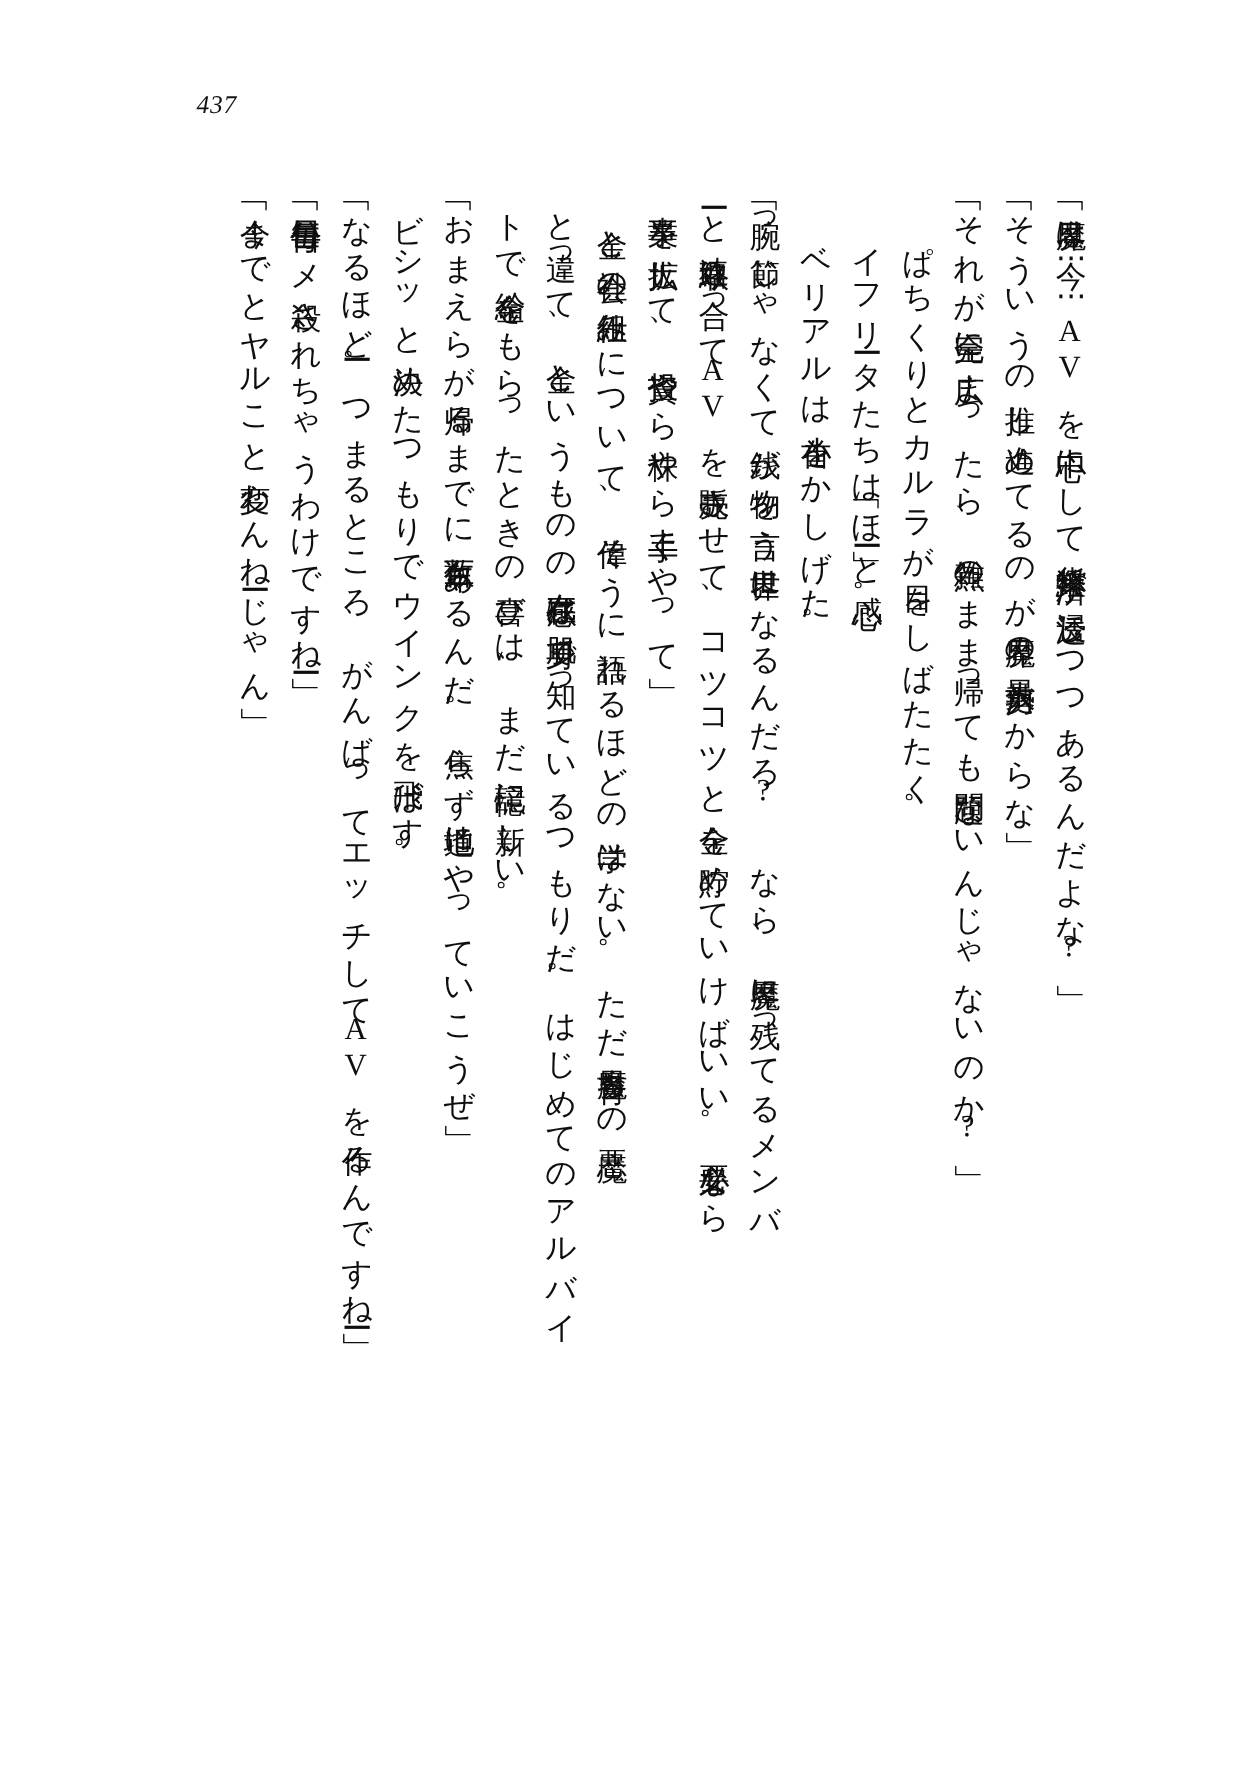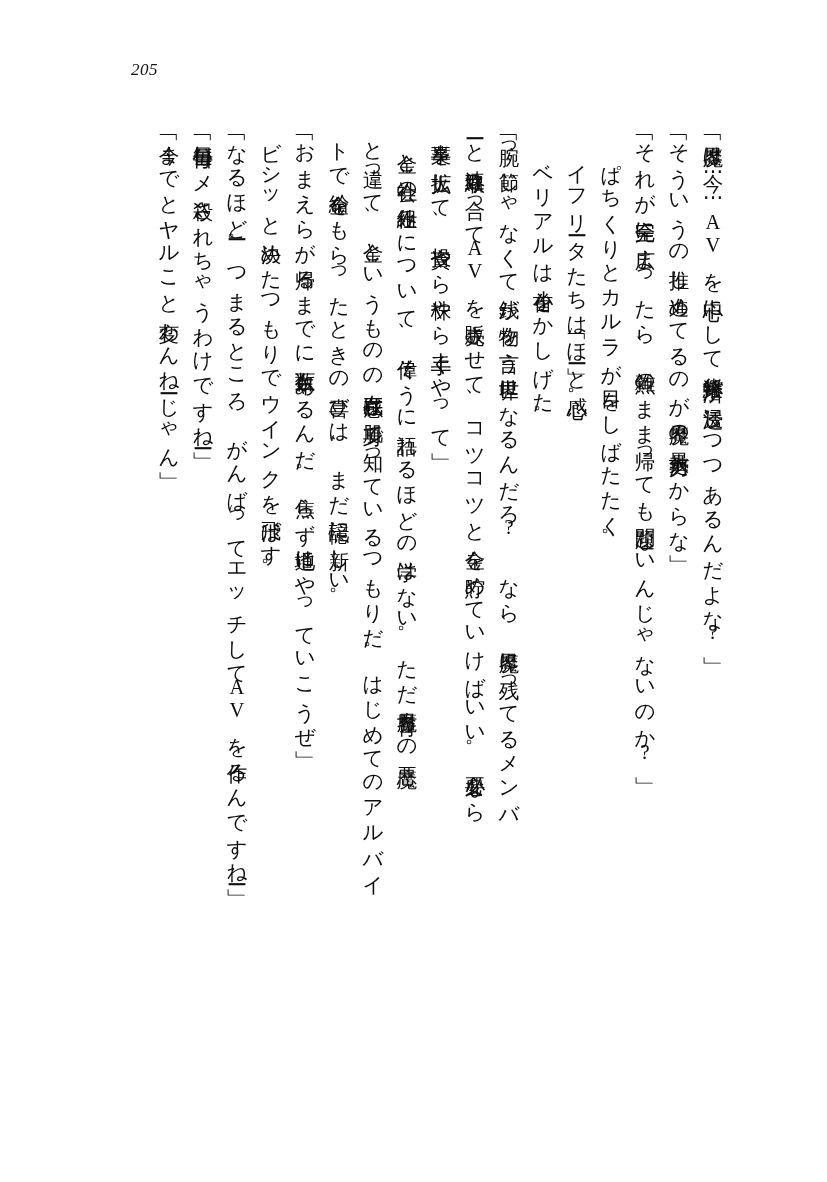--- a/index.html
+++ b/index.html
@@ -61,21 +61,21 @@
   }
   .col.indent2 {
     padding-top: 10px;
   }
 </style>
 </head>
 <body>
 
 <div id="page">
 
-  <div id="page-number">205</div>
+  <div id="page-number">437</div>
 
   <div id="body-text">
     <div class="col">「魔界は今⋯⋯AVを中心にして貨幣経済が浸透しつつあるんだよな?」</div>
     <div class="col">「そういうの推し進めてるのが魔界の最大勢力だからな」</div>
     <div class="col">「それが完全に広まったら、雑魚のまま帰っても問題ないんじゃないのか?」</div>
     <div class="col indent">ぱちくりとカルラが目をしばたたく。</div>
     <div class="col indent">イフリータたちは「ほー」と感心。</div>
     <div class="col indent">ベリアルは小首をかしげた。</div>
     <div class="col">「腕っ節じゃなくて銭が物を言う世界になるんだろ? なら、魔界に残ってるメンバ</div>
     <div class="col">ーと連絡取り合ってAVを販売させて、コツコツと金を貯めていけばいい。必要なら</div>

